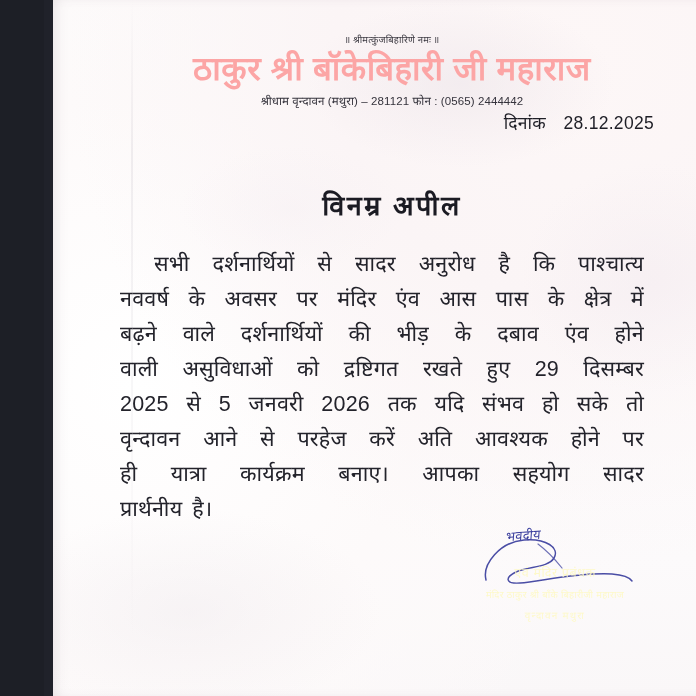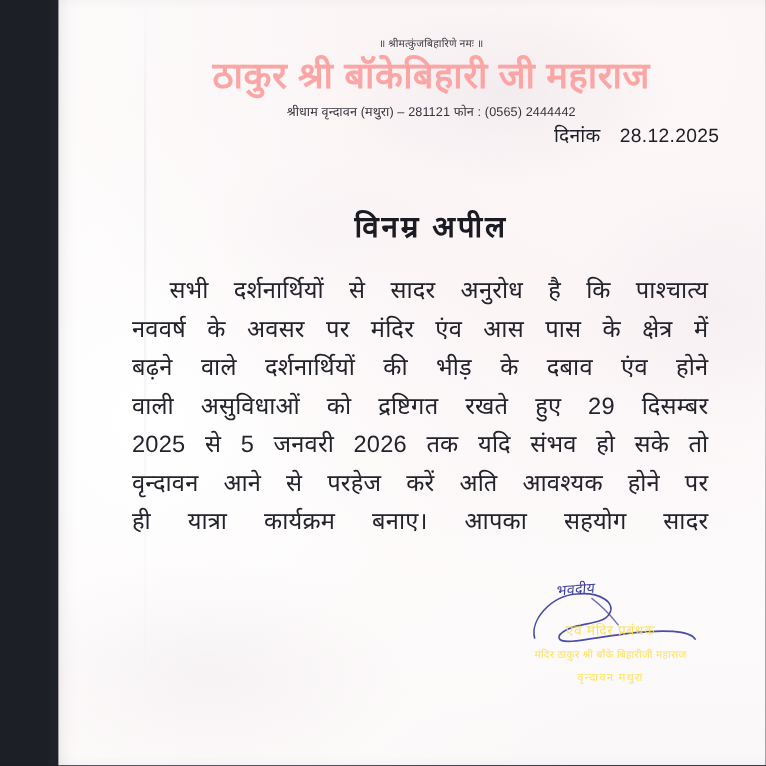--- a/index.html
+++ b/index.html
@@ -189,21 +189,21 @@
     top: 10px;
     width: 160px;
     height: 56px;
     opacity: 0.92;
     pointer-events: none;
   }
   .stamp-line {
     position: absolute;
     left: 0; right: 0;
     text-align: center;
-    color: #fde047;
+    color: #fef9c3;
     letter-spacing: 0.2px;
     font-family: "Liberation Sans", "DejaVu Sans", sans-serif;
     white-space: nowrap;
     opacity: 0.88;
   }
   .stamp-line.l1 { top: 40px;  font-size: 12.5px; letter-spacing: 0.6px; }
   .stamp-line.l2 { top: 64px;  font-size: 9.5px;  letter-spacing: 0.3px; }
   .stamp-line.l3 { top: 84px;  font-size: 10px;   letter-spacing: 1.2px; }
 
   
@@ -312,20 +312,25 @@
         </div>
       <div class="body-line justify">
           <span class="w">ही</span>
           <span class="w">यात्रा</span>
           <span class="w">कार्यक्रम</span>
           <span class="w">बनाए।</span>
           <span class="w">आपका</span>
           <span class="w">सहयोग</span>
           <span class="w">सादर</span>
         </div>
+      <div class="body-line last">
+          <span class="w">प्रार्थनीय</span>
+          <span style="display: inline-block; width: 10px;"></span>
+          <span class="w">है।</span>
+        </div>
     </div>
 
     <div class="sign-block">
 
       <div class="sign-closing">भवदीय</div>
 
       <svg class="sign-scribble" viewBox="0 0 160 56">
         <path d="M10,46 C6,30 24,8 48,6 C70,4 84,14 78,24 C72,34 52,32 40,38 C28,44 30,50 44,49 C66,47 104,38 136,40 C148,41 154,44 156,47" fill="none" stroke="#3b3f9e" stroke-width="1.5" stroke-linecap="round"></path>
         <path d="M62,10 C70,16 78,24 86,34" fill="none" stroke="#3b3f9e" stroke-width="1.2" stroke-linecap="round" opacity="0.8"></path>
       </svg>

